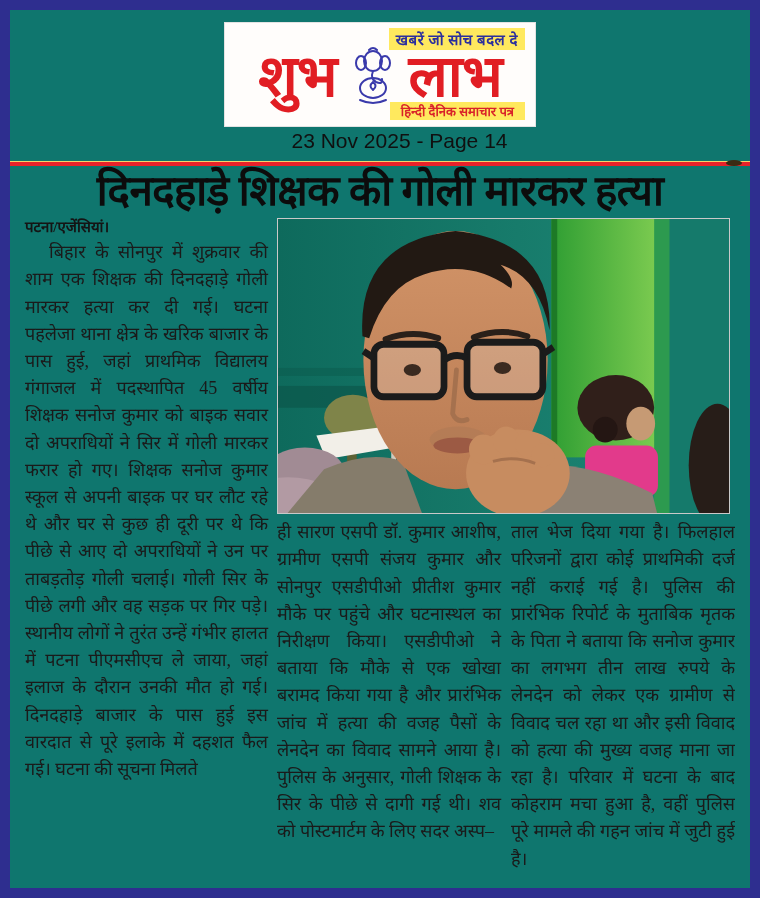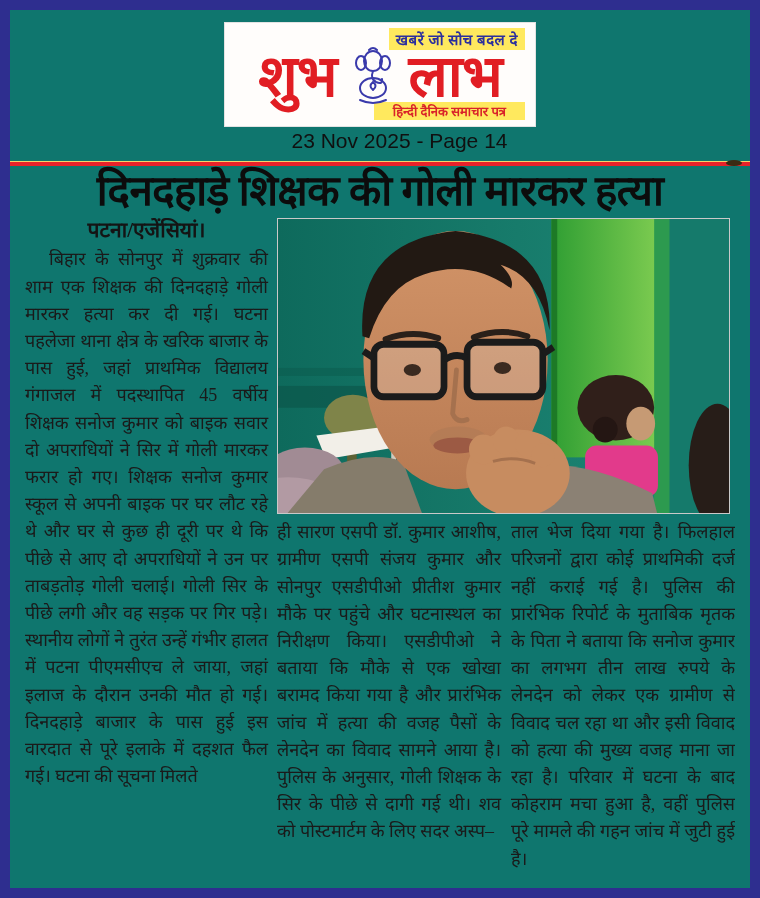--- a/index.html
+++ b/index.html
@@ -33,21 +33,21 @@
   }
   .logo-word{
     color:#e11d23; font-weight:bold; font-size:58px; line-height:1.05;
     letter-spacing:-1px;
   }
   .ganesha{ width:46px; height:62px; margin:0 2px; }
   .logo-tagline-bottom{
     margin-left:auto; width:max-content;
     background:#ffe95e; color:#d9232a;
     font-weight:bold; font-size:13px;
-    padding:0 19px; margin-top:-6px;
+    padding:0 11px; margin-top:-6px;
   }
   .site-url{
     font-family:"Liberation Sans","DejaVu Sans",sans-serif;
     font-size:21px; color:#101010; margin-top:9px; line-height:1.1;
   }
   .date-line{
     font-family:"Liberation Sans","DejaVu Sans",sans-serif;
     font-size:21px; color:#101010; margin-top:2px; line-height:1.1;padding-left:39px;
   }
   
@@ -67,21 +67,21 @@
     padding:2px 12px 0 12px; letter-spacing:-0.5px;
   }
   
   .body-grid{
     display:flex; gap:9px;
     padding:0 15px; margin-top:3px;
     height:652px; overflow:hidden;
   }
   .col-left{ width:243px; flex:0 0 auto; }
   .byline{
-    font-weight:bold; font-size:21px; text-align:center;
+    font-weight:bold; font-size:15px; 
     line-height:1.2; margin-bottom:3px;
   }
   .col-text{
     font-size:18px; line-height:27.2px;
     text-align:justify; text-justify:inter-word;
     color:#1a1a1a;
   }
   .col-left .col-text{ text-indent:24px; }
   .col-right-wrap{ flex:1; display:flex; flex-direction:column; min-width:0; }
   .photo{

